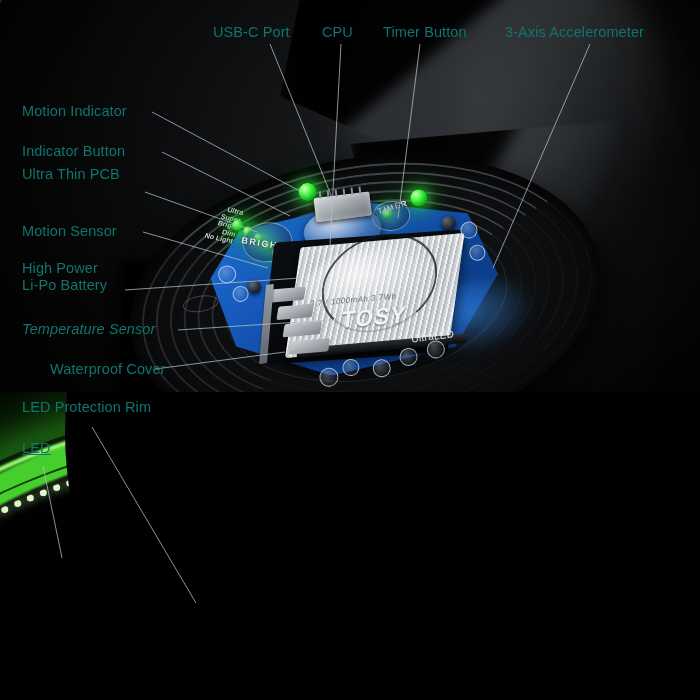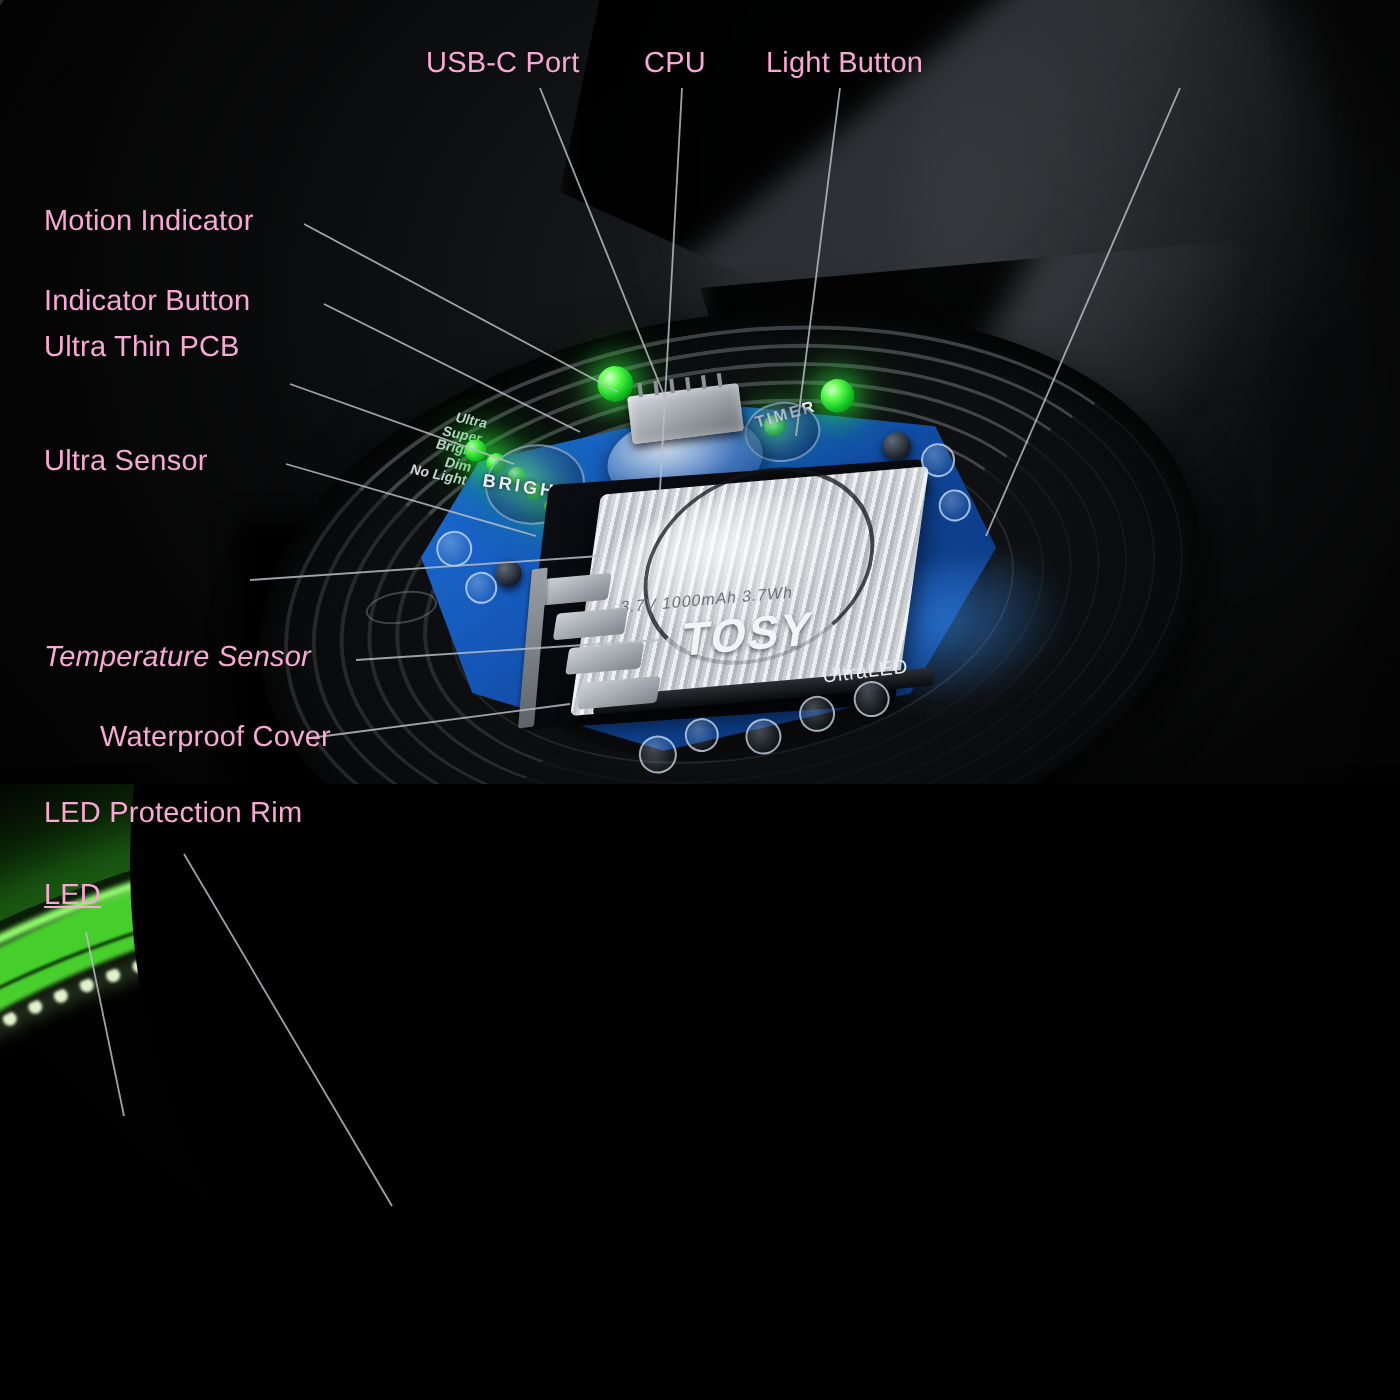--- a/index.html
+++ b/index.html
@@ -140,21 +140,21 @@
      background:#000;}
 
   .arcTop{position:absolute;left:392px;top:-178px;width:700px;height:420px;border-radius:50%;
      border:1.6px solid transparent;border-top-color:rgba(70,200,50,.85);
      border-right-color:rgba(60,175,45,.55);transform:rotate(4deg);filter:blur(.4px);}
   .arcTop2{position:absolute;left:384px;top:-186px;width:716px;height:436px;border-radius:50%;
      border:5px solid transparent;border-top-color:rgba(60,190,45,.18);
      border-right-color:rgba(55,170,40,.12);transform:rotate(4deg);filter:blur(5px);}
 
   
-  .lbl{position:absolute;color:#f9a8d4;font-size:14.5px;white-space:nowrap;letter-spacing:.1px;}
+  .lbl{position:absolute;color:#0f766e;font-size:14.5px;white-space:nowrap;letter-spacing:.1px;}
   .lbl.two{line-height:17px;}
   svg.leaders{position:absolute;left:0;top:0;width:700px;height:700px;pointer-events:none;}
   svg.leaders line,svg.leaders polyline{stroke:#b9bec4;stroke-width:.9;fill:none;opacity:.85;}
 </style>
 </head>
 <body>
 
 <div id="stage">
 
   <div class="bgbase"></div>
@@ -281,24 +281,29 @@
     <line x1="143" y1="232" x2="268" y2="268"></line>
     <line x1="125" y1="290" x2="300" y2="278"></line>
     <line x1="178" y1="330" x2="330" y2="320"></line>
     <line x1="155" y1="369" x2="285" y2="352"></line>
     <line x1="92" y1="427" x2="196" y2="603"></line>
     <line x1="43" y1="466" x2="62" y2="558"></line>
   </svg>
 
   <div class="lbl" style="left:213px;top:24px;">USB-C  Port</div>
   <div class="lbl" style="left:322px;top:24px;">CPU</div>
-  <div class="lbl" style="left:383px;top:24px;">Light Button</div>
+  <div class="lbl" style="left:383px;top:24px;">Timer Button</div>
+  <div class="lbl" style="left:505px;top:24px;">3-Axis Accelerometer</div>
 
   <div class="lbl" style="left:22px;top:103px;">Motion Indicator</div>
   <div class="lbl" style="left:22px;top:143px;">Indicator Button</div>
   <div class="lbl" style="left:22px;top:166px;">Ultra Thin PCB</div>
-  <div class="lbl" style="left:22px;top:223px;">Ultra Sensor</div>
+  <div class="lbl" style="left:22px;top:223px;">Motion Sensor</div>
+  <div class="lbl two" style="left:22px;top:260px;">
+    <div>High Power</div>
+    <div>Li-Po Battery</div>
+  </div>
   <div class="lbl" style="left:22px;top:321px;font-style:italic;">Temperature Sensor</div>
   <div class="lbl" style="left:22px;top:361px;margin-left:28px;">Waterproof Cover</div>
   <div class="lbl" style="left:22px;top:399px;text-align:center;">LED Protection Rim</div>
   <div class="lbl" style="left:22px;top:440px;text-decoration:underline;">LED</div>
 
 </div>
 
 </body></html>

